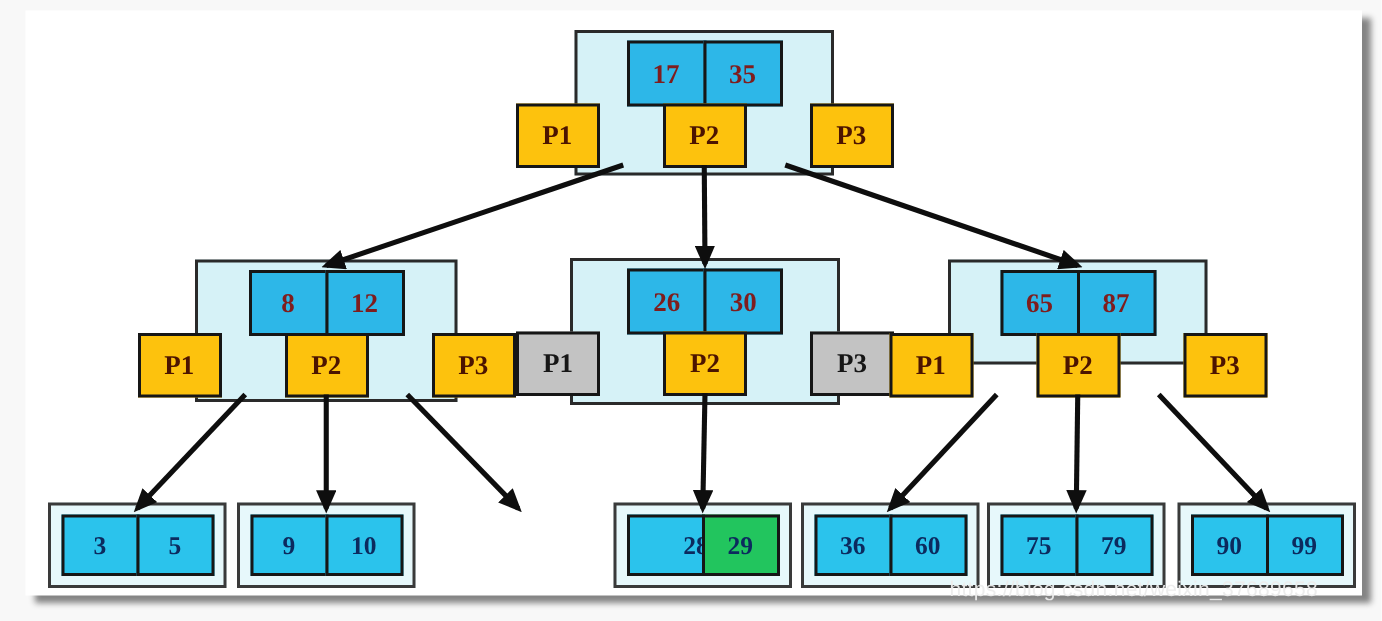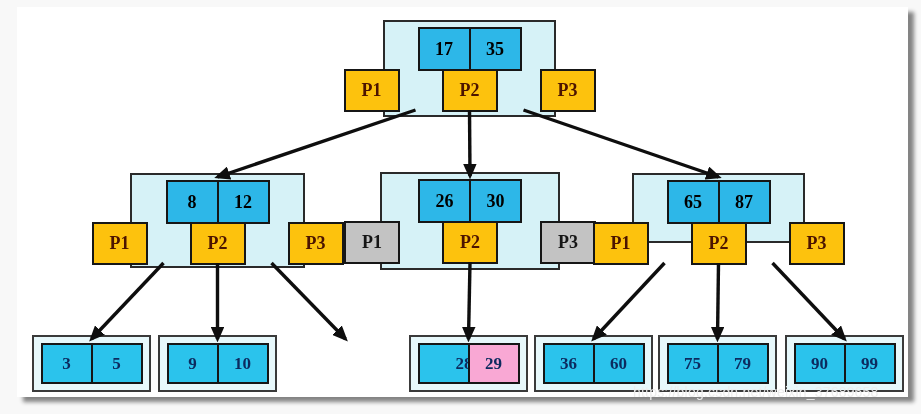--- a/index.html
+++ b/index.html
@@ -27,21 +27,21 @@
   #node-n3   { left:632px; top:173px; width:173px; height:70px; }
 
   .keys-row { display:flex; margin-top:5px; }
   .ptrs-row { display:flex; margin-top:-2px;gap:44px; }
 
   .cell {
     box-sizing:border-box; display:flex; align-items:center; justify-content:center;
     border:2px solid #161616; margin-left:-2px; font-weight:700;
   }
   .cell:first-child { margin-left:0; }
-  .key-cell { width:53px; height:44px; background:#2db7e8; color:#000000; font-size:18px; }
+  .key-cell { width:53px; height:44px; background:#2db7e8; color:#7f1d1d; font-size:18px; }
   .ptr-cell { width:56px; height:43px; background:#fdc20d; color:#4c1400; font-size:18px; }
   .ptr-cell.inactive { background:#c3c3c3; color:#161616; }
 
   .leaf {
     position:absolute; z-index:2; box-sizing:border-box;
     top:335px; width:119px; height:57px;
     background:#e7f8fb; border:2px solid #3a3a3a;
     display:flex; align-items:center; justify-content:center;
   }
   #leaf-0 { left:32px;  } #leaf-1 { left:158px; } #leaf-2 { left:286px; }
@@ -138,21 +138,21 @@
     </div>
   <div class="leaf" id="leaf-1" style="background: rgb(231, 248, 251);">
       <div class="leaf-inner">
         <div class="cell leaf-cell" style="background: rgb(43, 195, 236);">9</div>
         <div class="cell leaf-cell" style="background: rgb(43, 195, 236);">10</div>
       </div>
     </div>
   <div class="leaf" id="leaf-3" style="background: rgb(231, 248, 251);">
       <div class="leaf-inner">
         <div class="cell leaf-cell" style="background: rgb(43, 195, 236); padding-left: 41px;">28</div>
-        <div class="cell leaf-cell" style="background: #f9a8d4;">29</div>
+        <div class="cell leaf-cell" style="background: #22c55e;">29</div>
       </div>
     </div>
   <div class="leaf" id="leaf-4" style="background: rgb(231, 248, 251);">
       <div class="leaf-inner">
         <div class="cell leaf-cell" style="background: rgb(43, 195, 236);">36</div>
         <div class="cell leaf-cell" style="background: rgb(43, 195, 236);">60</div>
       </div>
     </div>
   <div class="leaf" id="leaf-5" style="background: rgb(231, 248, 251);">
       <div class="leaf-inner">

